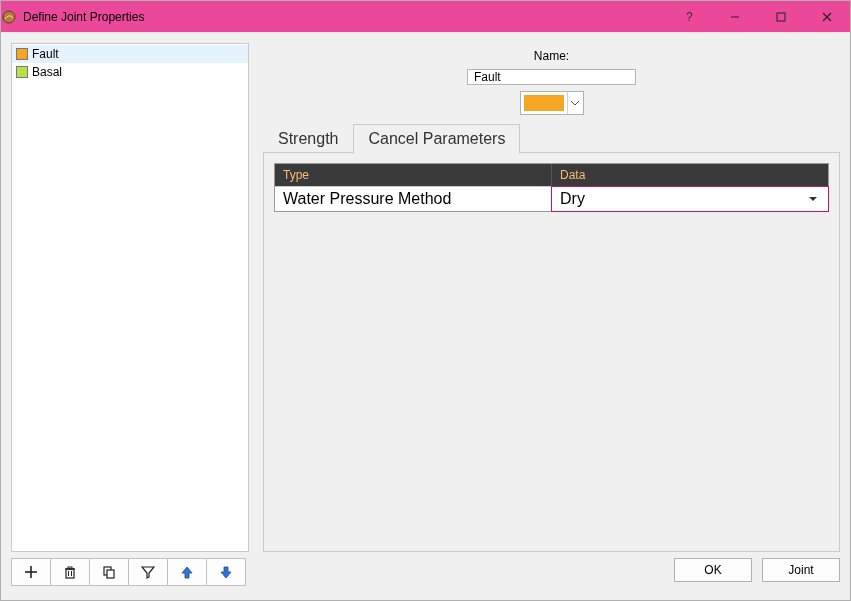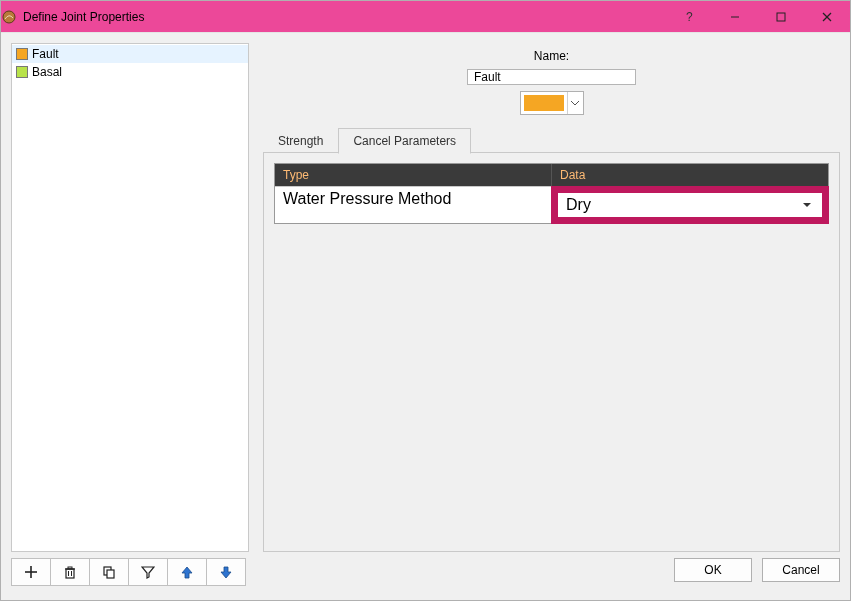--- a/index.html
+++ b/index.html
@@ -115,21 +115,21 @@
   }
   .tabs-row::after {
     content: "";
     position: absolute;
     left: 0; right: 0; bottom: 0;
     border-bottom: 1px solid #c9c9c9;
     z-index: 0;
   }
   .tab {
     padding: 5px 14px 5px 14px;
-    font-size: 12px;
+    font-size: 16px;
     color: #333;
     border: 1px solid transparent;
     border-bottom: none;
     cursor: default;
     position: relative;
     z-index: 1;
   }
   .tab.active {
     background: #f0f0f0;
     border-color: #c9c9c9;
@@ -164,21 +164,21 @@
     display: flex;
     border-top: 1px solid #c9c9c9;
   }
   .grid-row .td {
     padding: 3px 8px;
     font-size: 16px;
   }
   .col-type { width: 277px; flex: 0 0 277px; }
   .col-data { flex: 1; position: relative; }
   .grid-row .col-data {
-    border: 7px solid #be185d;
+    border: 1px solid #be185d;
     margin: -1px;
     background: #fff;
     display: flex; align-items: center;
   }
   .grid-row .col-data .val { flex: 1; }
   .grid-row .col-data .dd {
     width: 14px;
     display: flex; align-items: center; justify-content: center;
   }
 
@@ -339,16 +339,16 @@
         </svg>
       </div>
       <div class="tbtn" title="Move Down">
         <svg width="14" height="14" viewBox="0 0 14 14">
           <path d="M7 13 L12 7 L9 7 L9 2 L5 2 L5 7 L2 7 Z" fill="#2e74d0" stroke="#1a4b8c" stroke-width="0.8"></path>
         </svg>
       </div>
     </div>
     <span class="spacer"></span>
     <div class="dlg-btn">OK</div>
-    <div class="dlg-btn">Cancel</div>
+    <div class="dlg-btn">Joint</div>
   </div>
 
 </div>
 
 </body></html>

